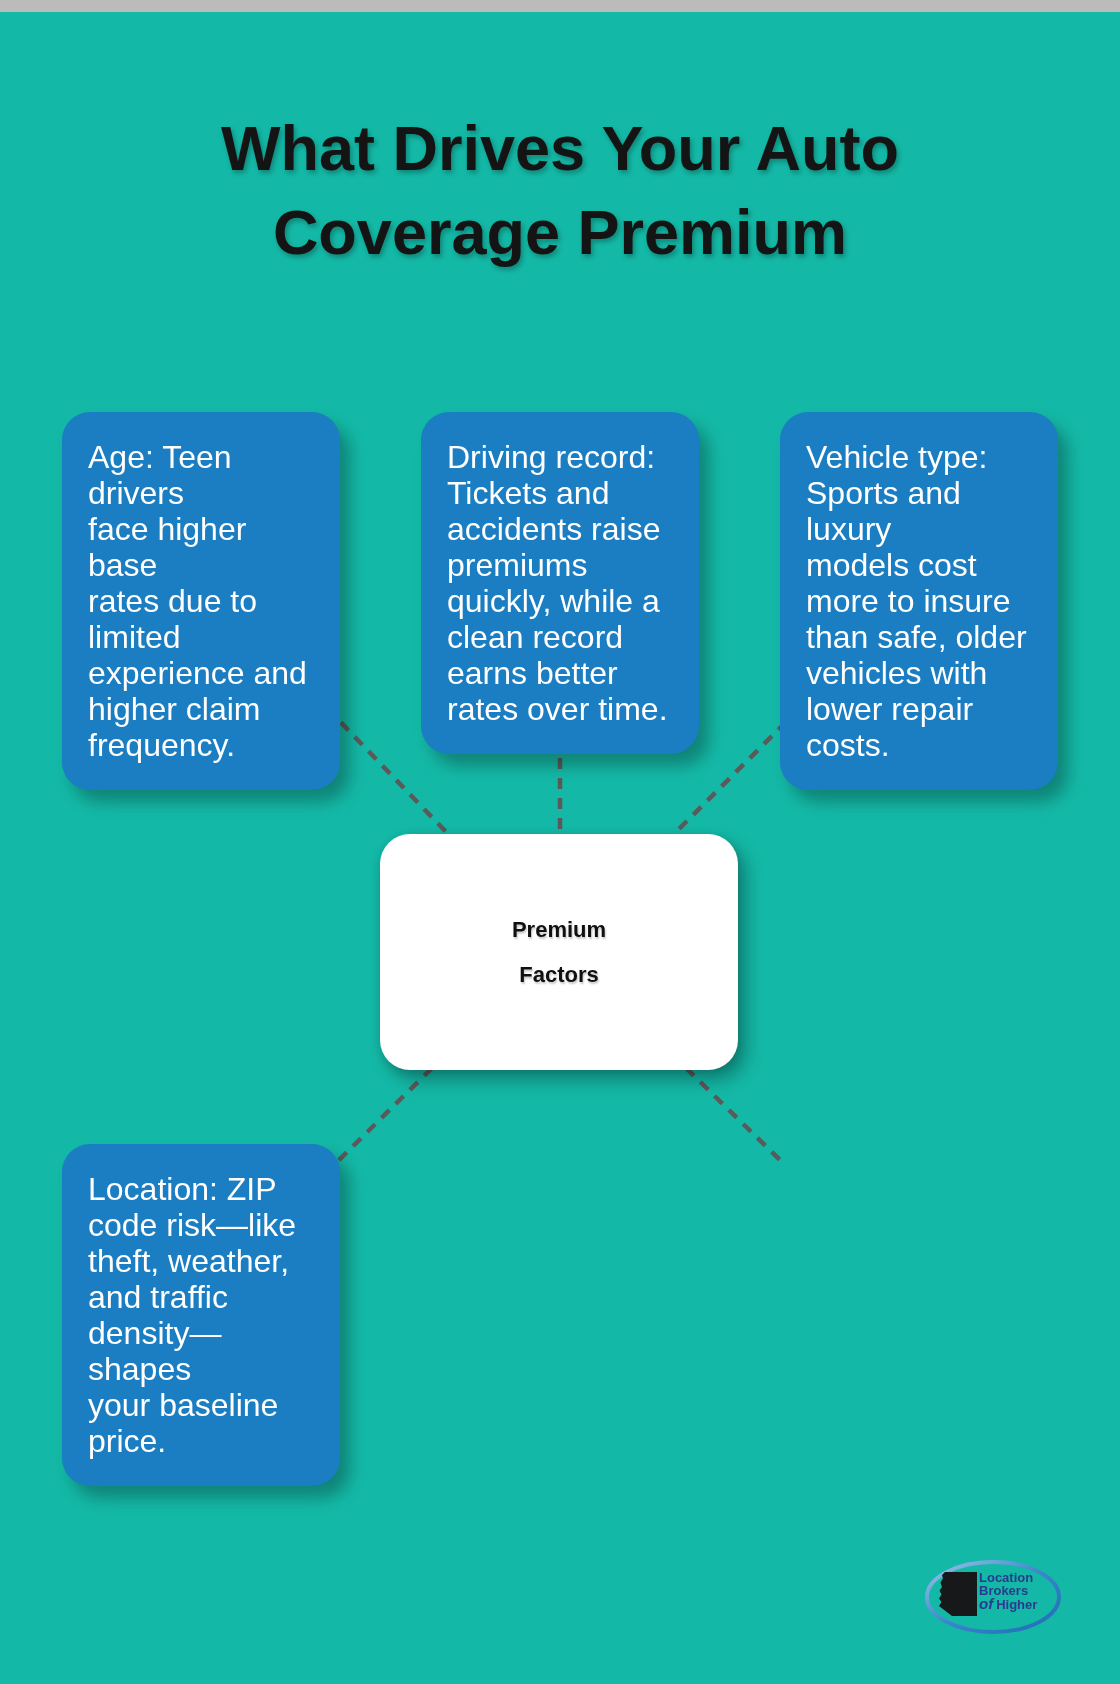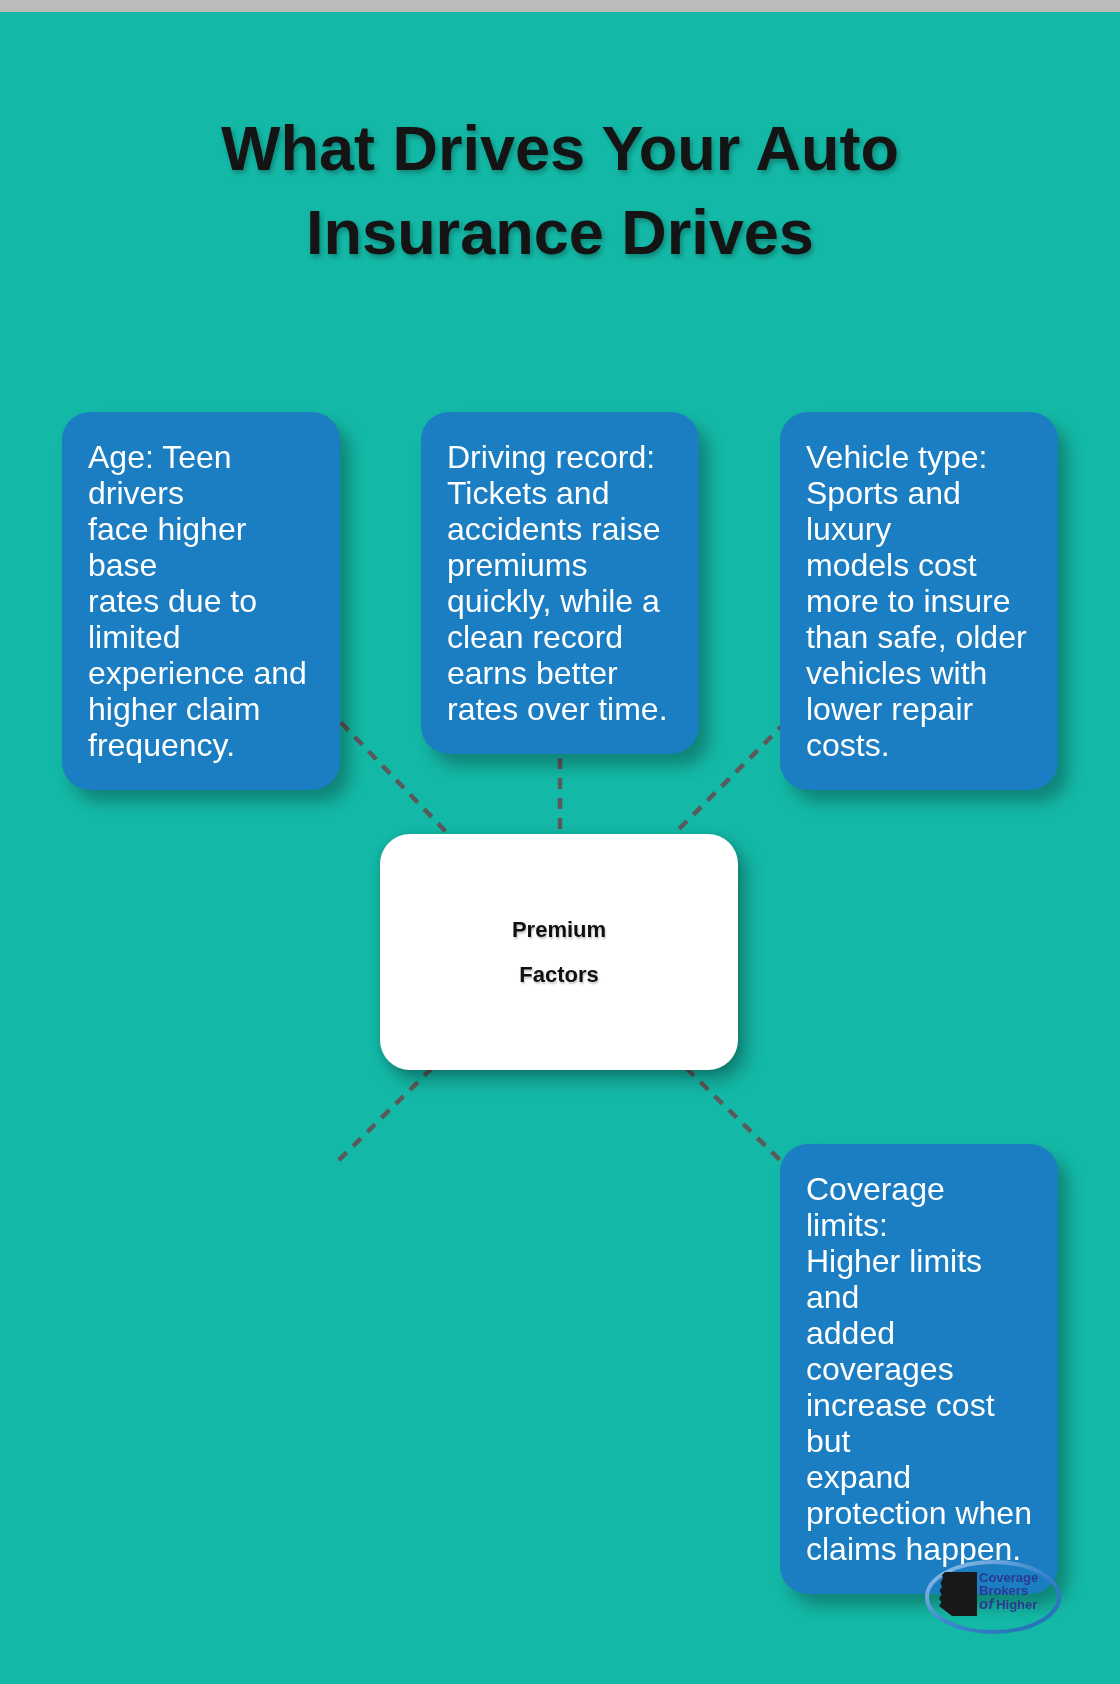--- a/index.html
+++ b/index.html
@@ -99,21 +99,21 @@
     margin-right:3px;
   }
 </style>
 </head>
 <body>
 
 <div class="canvas">
 
   <div class="page-title">
     <div>What Drives Your Auto</div>
-    <div>Insurance Drives</div>
+    <div>Coverage Premium</div>
   </div>
 
   <svg class="connector-layer" width="1120" height="1684" viewBox="0 0 1120 1684" xmlns="http://www.w3.org/2000/svg">
     <line class="connector" x1="327" y1="696" x2="450" y2="824"></line>
     <line class="connector" x1="560" y1="746" x2="560" y2="824"></line>
     <line class="connector" x1="786" y1="710" x2="672" y2="824"></line>
     <line class="connector" x1="432" y1="1056" x2="335" y2="1152"></line>
     <line class="connector" x1="686" y1="1056" x2="784" y2="1152"></line>
   </svg>
 
@@ -142,48 +142,48 @@
     <div class="card-text">Driving record:
 Tickets and
 accidents raise
 premiums
 quickly, while a
 clean record
 earns better
 rates over time.</div>
   </div>
 
+  <div class="factor-card card-location">
+    <div class="card-text">Location: ZIP
+code risk—like
+theft, weather,
+and traffic
+density—shapes
+your baseline
+price.</div>
+  </div>
 
-  <div class="factor-card card-coverage">
-    <div class="card-text">Coverage limits:
-Higher limits and
-added coverages
-increase cost but
-expand
-protection when
-claims happen.</div>
-  </div>
 
   <div class="center-node">
     <div class="center-label">Premium
 Factors</div>
   </div>
 
   <div class="brand-logo">
     <svg width="142" height="78" viewBox="0 0 142 78" xmlns="http://www.w3.org/2000/svg">
       <defs>
         <linearGradient id="ovalGrad" x1="0" y1="0" x2="1" y2="1">
           <stop offset="0" stop-color="#9cc6ea"></stop>
           <stop offset="0.5" stop-color="#3c86cc"></stop>
           <stop offset="1" stop-color="#1d6db4"></stop>
         </linearGradient>
       </defs>
       <ellipse cx="71" cy="38" rx="66" ry="35" fill="none" stroke="url(#ovalGrad)" stroke-width="4"></ellipse>
       <path d="M 23 13 L 55 13 L 55 57 L 30 57 L 17 47 L 19.5 43 L 17 39.5 L 19.5 35.5 L 17.5 31.5 L 20 28 L 18.5 23.5 L 21 19.5 L 20 16 Z" fill="#17181a"></path>
     </svg>
     <div class="logo-text">
-      <div>Coverage</div>
+      <div>Location</div>
       <div>Brokers</div>
       <div><span class="of">of</span><span>Higher</span></div>
     </div>
   </div>
 
 </div>
 
 </body></html>

